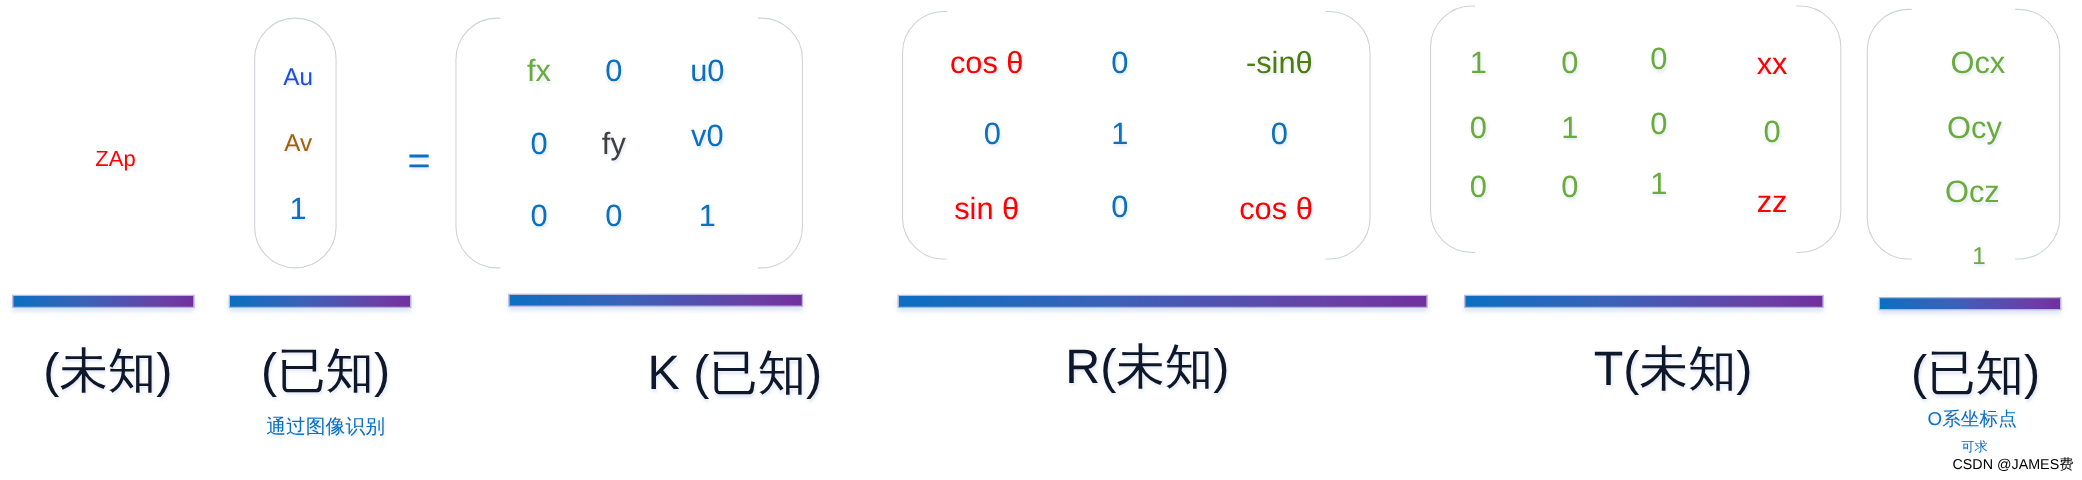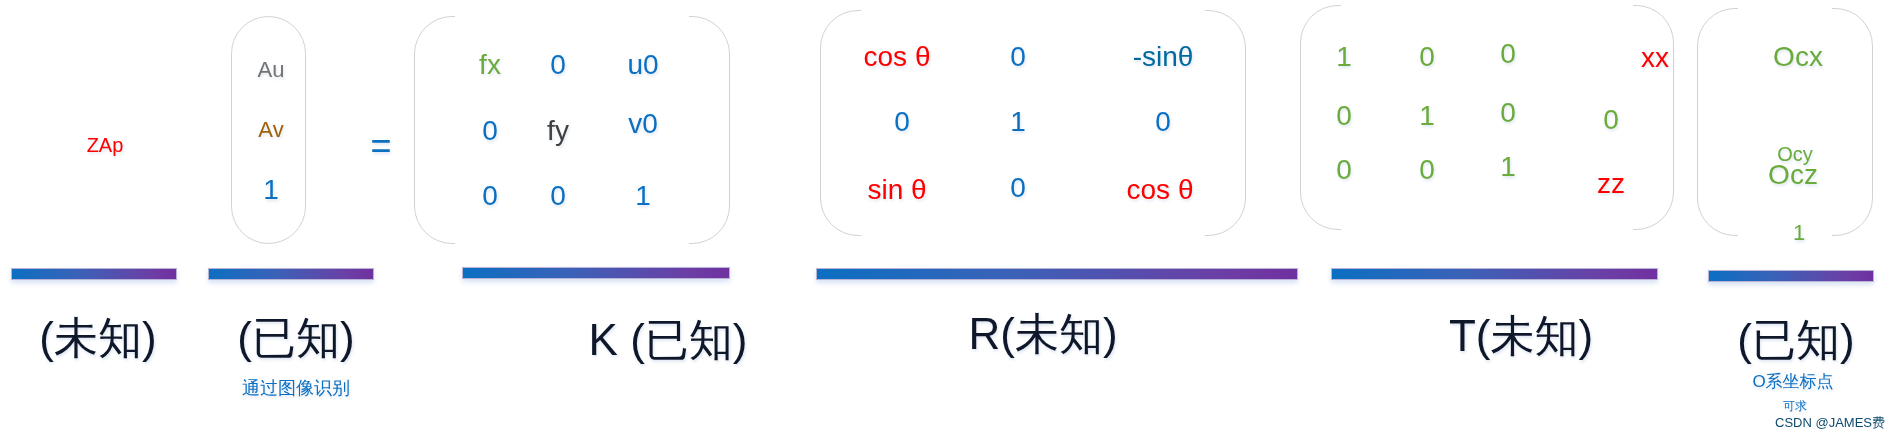--- a/index.html
+++ b/index.html
@@ -49,31 +49,31 @@
     .label-big {
       font-size: 44px;
       color: #0f172a;
     }
     .small-note {
       font-size: 18px;
       color: #0b6fc2;
     }
     .watermark {
       font-size: 13px;
-      color: #0c4a6e;
+      color: #000000;
       text-shadow: none;
     }
   </style>
 </head>
 <body>
 
 <div class="txt" style="left:105px; top:145px; font-size:20px; color:#ff0000;">ZAp</div>
 
 <div class="bracket" style="left:231px; top:16px; width:75px; height:228px;"></div>
-<div class="txt" style="left:271px; top:70px; font-size:22px; color:#737373;">Au</div>
+<div class="txt" style="left:271px; top:70px; font-size:22px; color:#1d4ed8;">Au</div>
 <div class="txt" style="left:271px; top:130px; font-size:22px; color:#a16207;">Av</div>
 <div class="txt" style="left:271px; top:190px; font-size:28px; color:#0b6fc2;">1</div>
 
 <div class="txt" style="left:381px; top:146px; font-size:36px; color:#0b6fc2;">=</div>
 
 <div class="bracket" style="left:414px; top:16px; width:316px; height:228px;"></div>
 <div>
   <div class="txt" style="left:490px; top:65px; font-size:28px; color:#6aab3c;">fx</div>
   <div class="txt" style="left:558px; top:65px; font-size:28px; color:#0b6fc2;">0</div>
   <div class="txt" style="left:643px; top:65px; font-size:28px; color:#0b6fc2;">u0</div>
@@ -82,48 +82,48 @@
   <div class="txt" style="left:643px; top:124px; font-size:28px; color:#0b6fc2;">v0</div>
   <div class="txt" style="left:490px; top:196px; font-size:28px; color:#0b6fc2;">0</div>
   <div class="txt" style="left:558px; top:196px; font-size:28px; color:#0b6fc2;">0</div>
   <div class="txt" style="left:643px; top:196px; font-size:28px; color:#0b6fc2;">1</div>
 </div>
 
 <div class="bracket" style="left:820px; top:10px; width:426px; height:226px;"></div>
 <div>
   <div class="txt" style="left:897px; top:57px; font-size:28px; color:#ff0000;">cos θ</div>
   <div class="txt" style="left:1018px; top:57px; font-size:28px; color:#0b6fc2;">0</div>
-  <div class="txt" style="left:1163px; top:57px; font-size:28px; color:#0369a1;">-sinθ</div>
+  <div class="txt" style="left:1163px; top:57px; font-size:28px; color:#4d7c0f;">-sinθ</div>
   <div class="txt" style="left:902px; top:122px; font-size:28px; color:#0b6fc2;">0</div>
   <div class="txt" style="left:1018px; top:122px; font-size:28px; color:#0b6fc2;">1</div>
   <div class="txt" style="left:1163px; top:122px; font-size:28px; color:#0b6fc2;">0</div>
   <div class="txt" style="left:897px; top:190px; font-size:28px; color:#ff0000;">sin θ</div>
   <div class="txt" style="left:1018px; top:188px; font-size:28px; color:#0b6fc2;">0</div>
   <div class="txt" style="left:1160px; top:190px; font-size:28px; color:#ff0000;">cos θ</div>
 </div>
 
 <div class="bracket" style="left:1300px; top:5px; width:374px; height:225px;"></div>
 <div>
   <div class="txt" style="left:1344px; top:57px; font-size:28px; color:#6aab3c;">1</div>
   <div class="txt" style="left:1427px; top:57px; font-size:28px; color:#6aab3c;">0</div>
   <div class="txt" style="left:1508px; top:54px; font-size:28px; color:#6aab3c;">0</div>
-  <div class="txt" style="left:1611px; top:58px; font-size:28px; color:#ff0000;margin-left:44px;">xx</div>
+  <div class="txt" style="left:1611px; top:58px; font-size:28px; color:#ff0000;">xx</div>
   <div class="txt" style="left:1344px; top:116px; font-size:28px; color:#6aab3c;">0</div>
   <div class="txt" style="left:1427px; top:116px; font-size:28px; color:#6aab3c;">1</div>
   <div class="txt" style="left:1508px; top:113px; font-size:28px; color:#6aab3c;">0</div>
   <div class="txt" style="left:1611px; top:120px; font-size:28px; color:#6aab3c;">0</div>
   <div class="txt" style="left:1344px; top:170px; font-size:28px; color:#6aab3c;">0</div>
   <div class="txt" style="left:1427px; top:170px; font-size:28px; color:#6aab3c;">0</div>
   <div class="txt" style="left:1508px; top:167px; font-size:28px; color:#6aab3c;">1</div>
   <div class="txt" style="left:1611px; top:184px; font-size:28px; color:#ff0000;">zz</div>
 </div>
 
 <div class="bracket" style="left:1697px; top:8px; width:176px; height:228px;"></div>
 <div class="txt" style="left:1798px; top:57px; font-size:28px; color:#6aab3c;">Ocx</div>
-<div class="txt" style="left:1795px; top:116px; font-size:20px; color:#6aab3c;margin-top:38px;">Ocy</div>
+<div class="txt" style="left:1795px; top:116px; font-size:28px; color:#6aab3c;">Ocy</div>
 <div class="txt" style="left:1793px; top:175px; font-size:28px; color:#6aab3c;">Ocz</div>
 <div class="txt" style="left:1799px; top:233px; font-size:22px; color:#6aab3c;">1</div>
 
 <div class="bar" style="left:11px; top:268px; width:166px;"></div>
 <div class="bar" style="left:208px; top:268px; width:166px;"></div>
 <div class="bar" style="left:462px; top:267px; width:268px;"></div>
 <div class="bar" style="left:816px; top:268px; width:482px;"></div>
 <div class="bar" style="left:1331px; top:268px; width:327px;"></div>
 <div class="bar" style="left:1708px; top:270px; width:166px;"></div>
 

